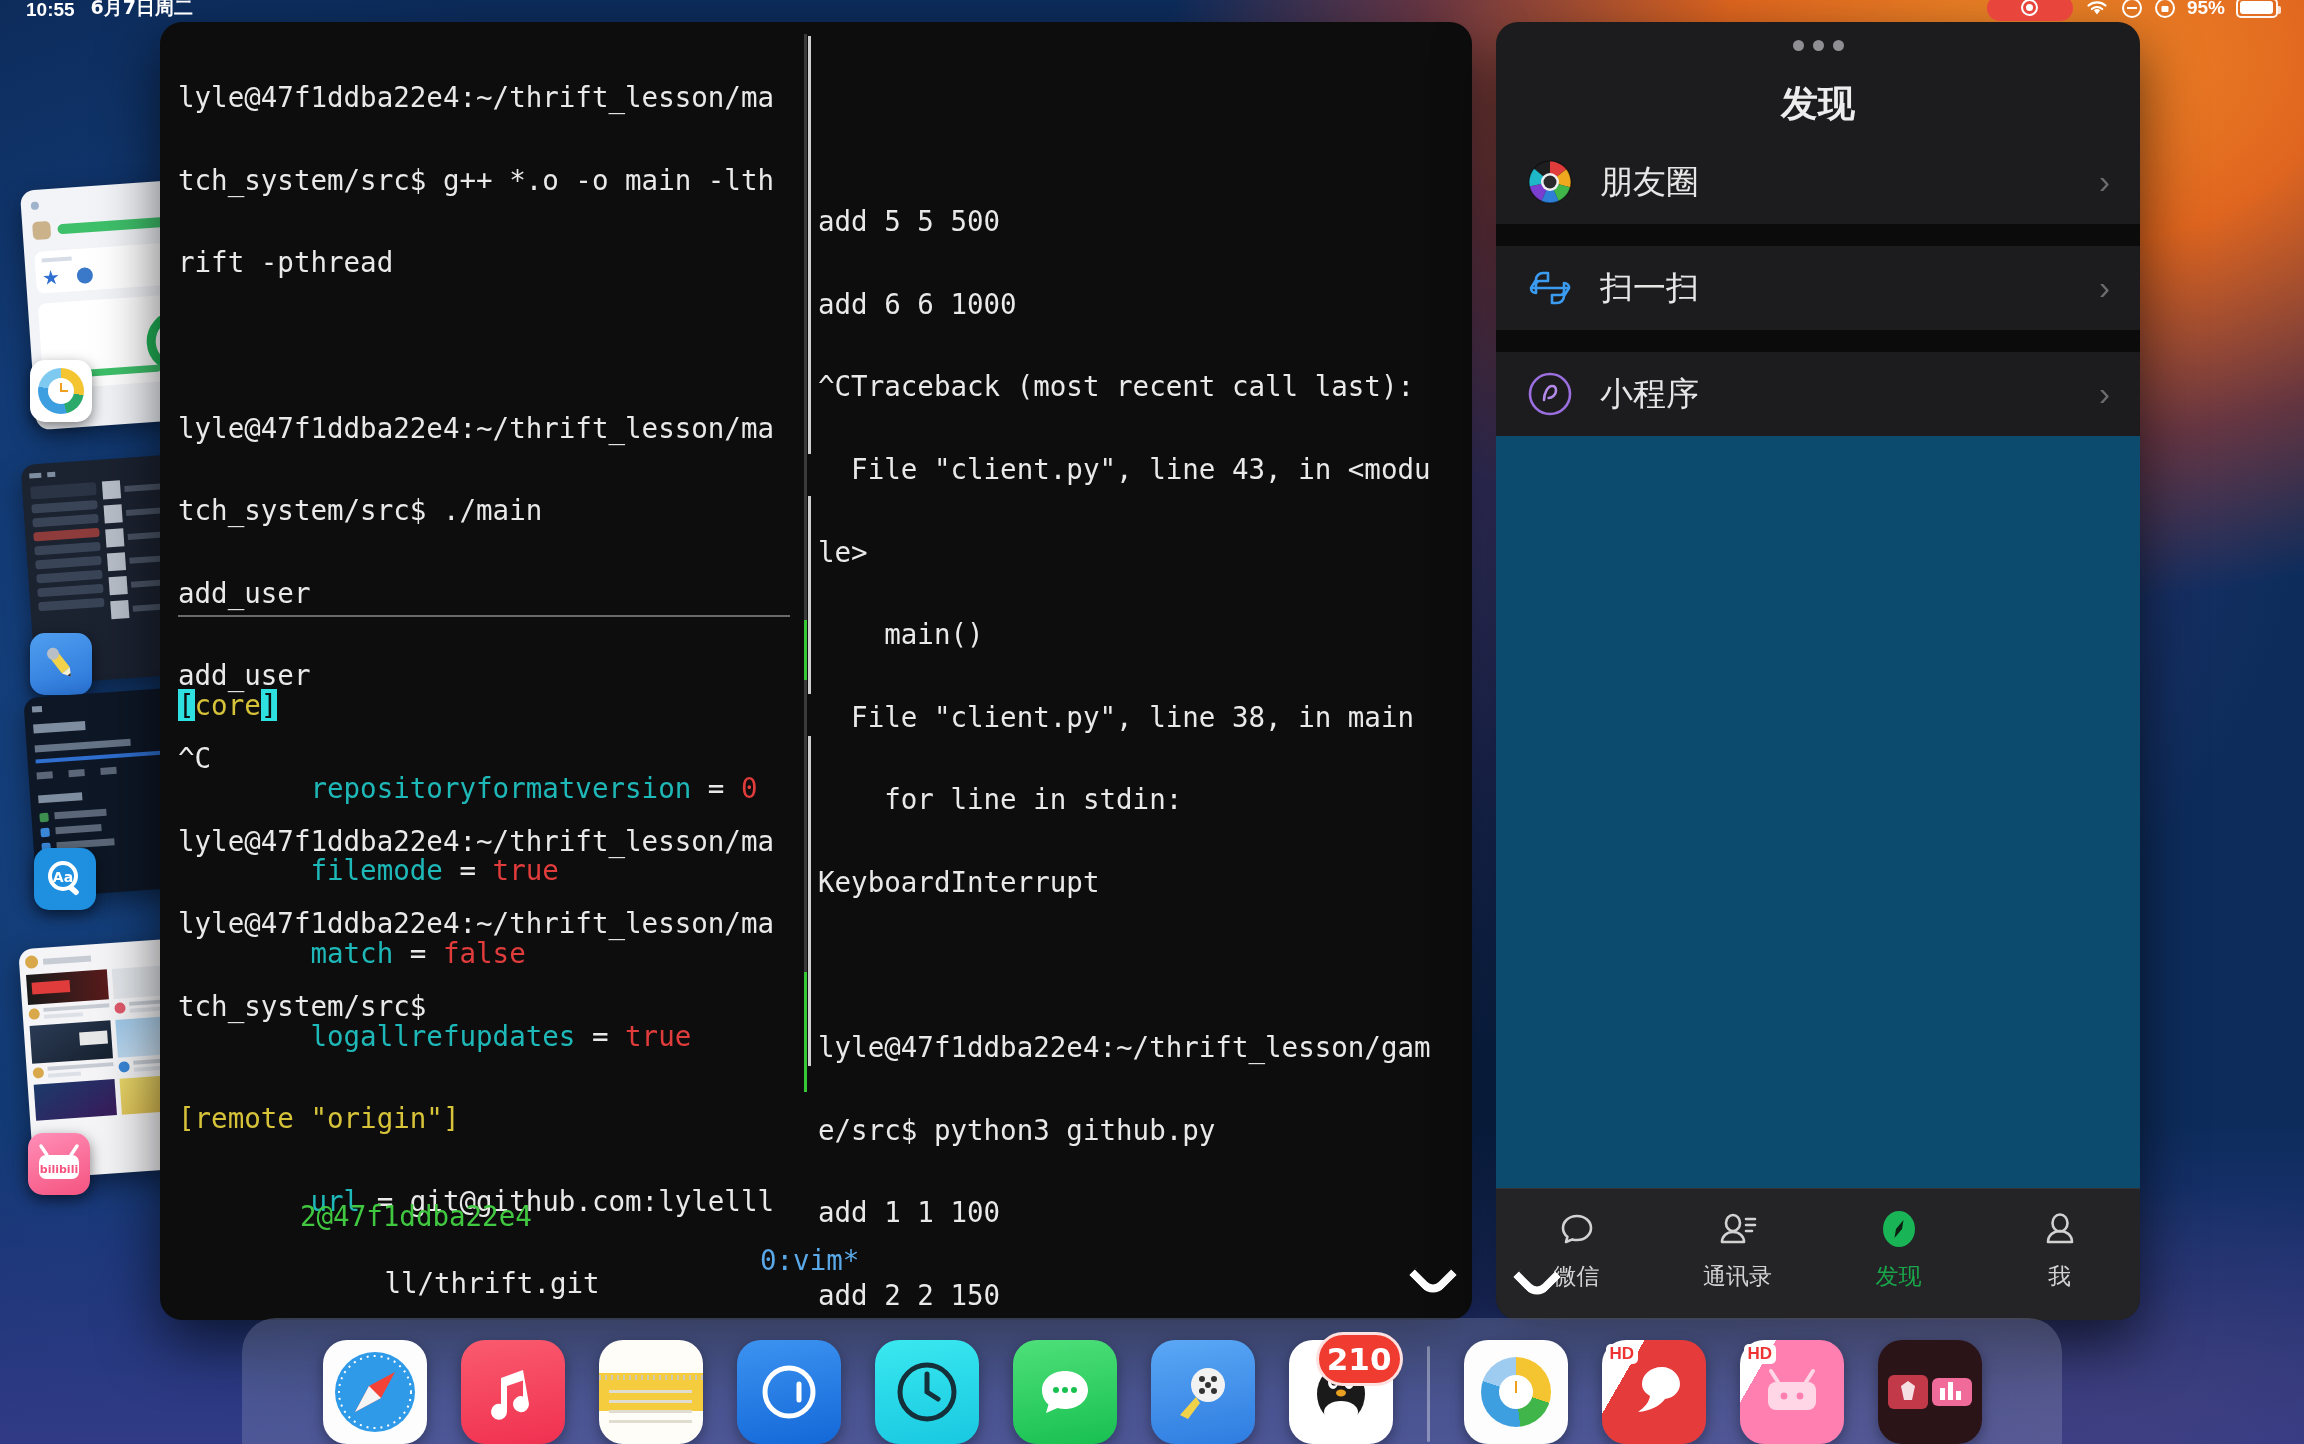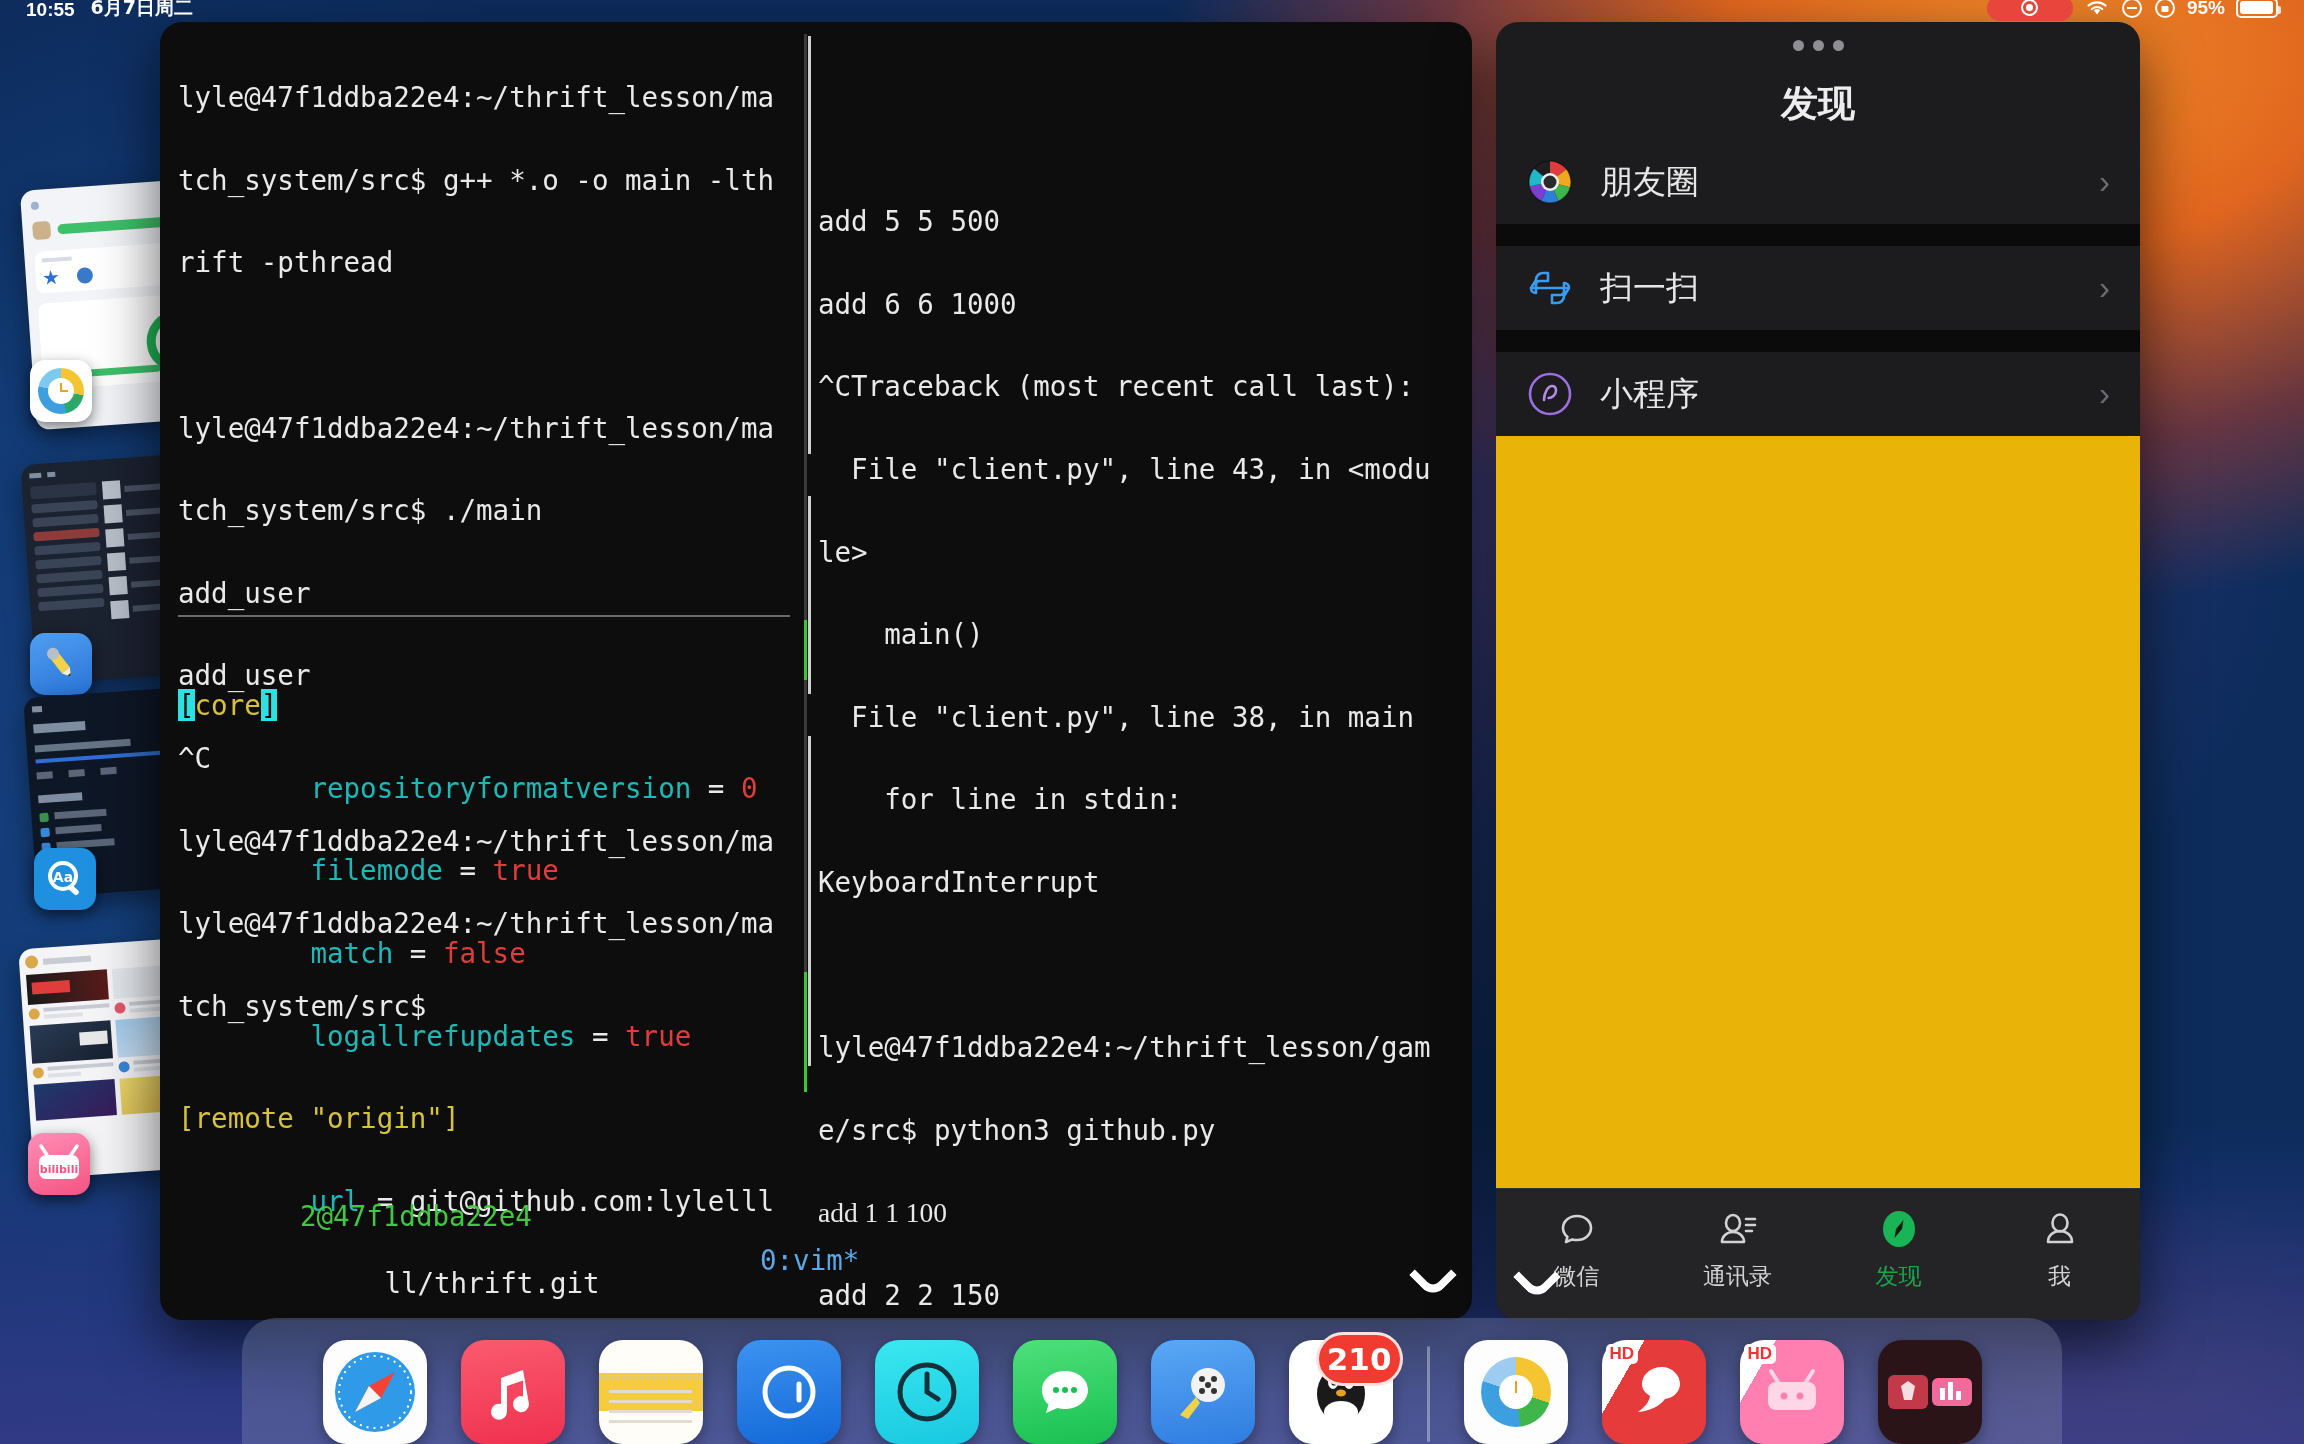--- a/index.html
+++ b/index.html
@@ -123,21 +123,21 @@
     box-shadow: 0 24px 60px rgba(0,0,0,0.62); overflow: hidden;
     display: flex; flex-direction: column;
   }
   #wc-grabber { height: 46px; display:flex; align-items:center; justify-content:center; gap:9px; }
   #wc-grabber span { width: 11px; height: 11px; border-radius: 50%; background: #8e8e93; }
   #wc-title {
     height: 72px; color: #ededed; font-size: 37px; font-weight: bold;
     display: flex; align-items: center; justify-content: center;
     font-family: "DejaVu Sans", sans-serif;
   }
-  #wc-list { flex: 1; background: #eab308; overflow: hidden; }
+  #wc-list { flex: 1; background: #0c4a6e; overflow: hidden; }
   .wc-group { background: #1c1c1e; }
   .wc-gap { height: 22px; background: #0b0b0c; }
   .wc-row {
     height: 84px; display: flex; align-items: center; padding: 0 30px;
     border-bottom: 1px solid rgba(255,255,255,0.06);
   }
   .wc-row:last-child { border-bottom: none; }
   .wc-ico { width: 48px; height: 48px; margin-right: 26px; flex: none; }
   .wc-label { flex: 1; color: #e6e6e6; font-size: 33px;
     font-family: "DejaVu Sans", sans-serif; }
@@ -470,21 +470,21 @@
 <span style="display: block;">^CTraceback (most recent call last):</span>
 <span style="display: block;">  File "client.py", line 43, in &lt;modu</span>
 <span style="display: block;">le&gt;</span>
 <span style="display: block;">    main()</span>
 <span style="display: block;">  File "client.py", line 38, in main</span>
 <span style="display: block;">    for line in stdin:</span>
 <span style="display: block;">KeyboardInterrupt</span>
 <span style="display: block;">&nbsp;</span>
 <span style="display: block;">lyle@47f1ddba22e4:~/thrift_lesson/gam</span>
 <span style="display: block;">e/src$ python3 github.py</span>
-<span style="display: block; font-family: Liberation Serif, serif;">add 1 1 100</span>
+<span style="display: block;">add 1 1 100</span>
 <span style="display: block;">add 2 2 150</span>
 
 
 
 
 
 
 
 
 

